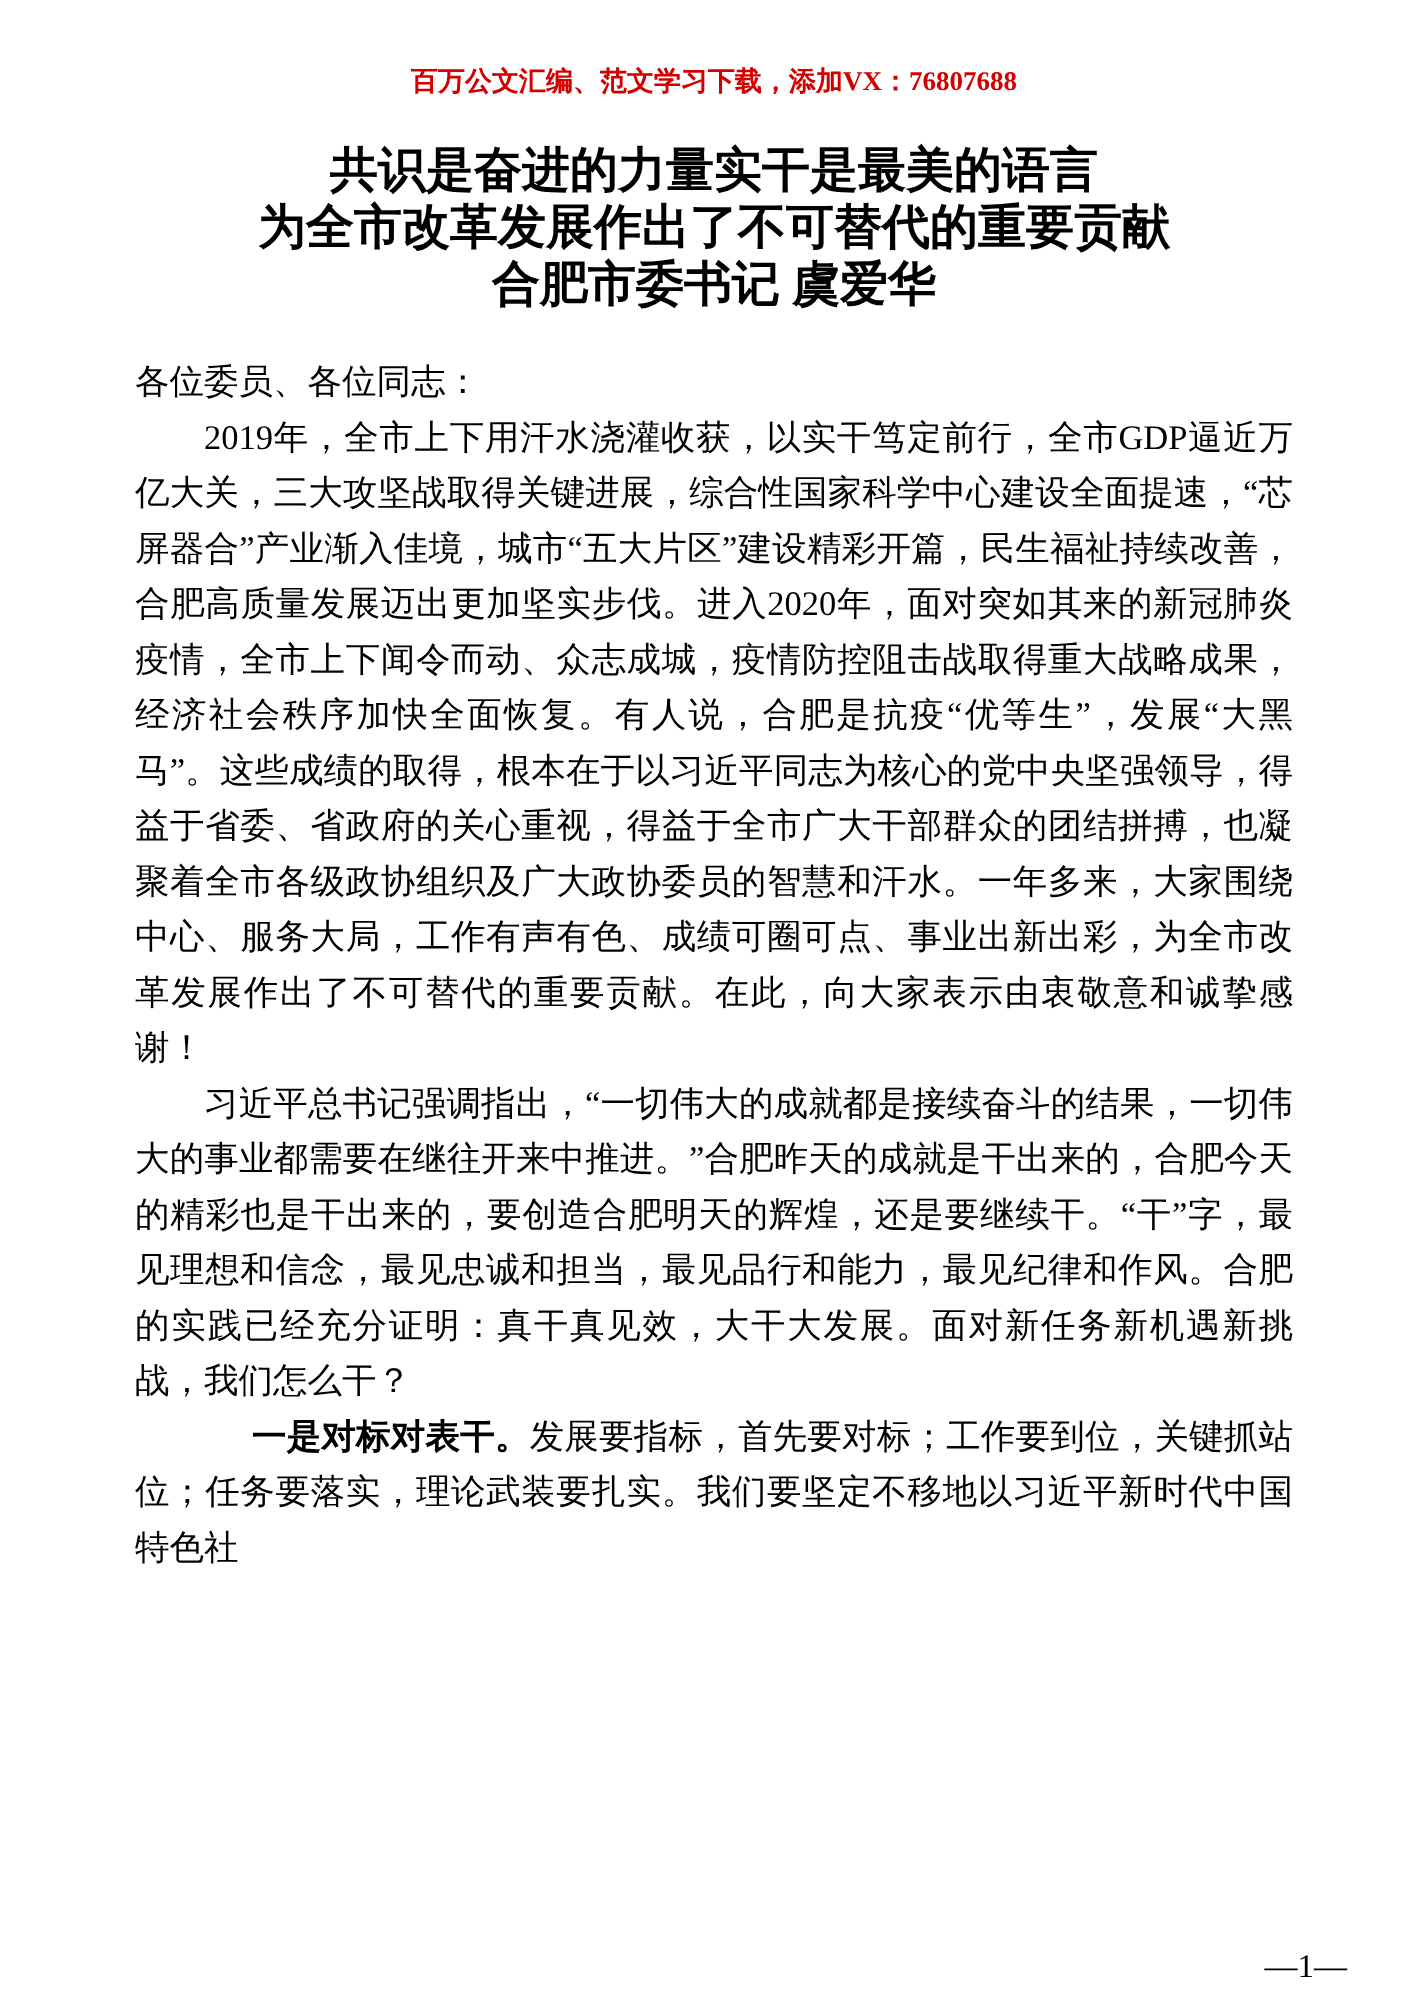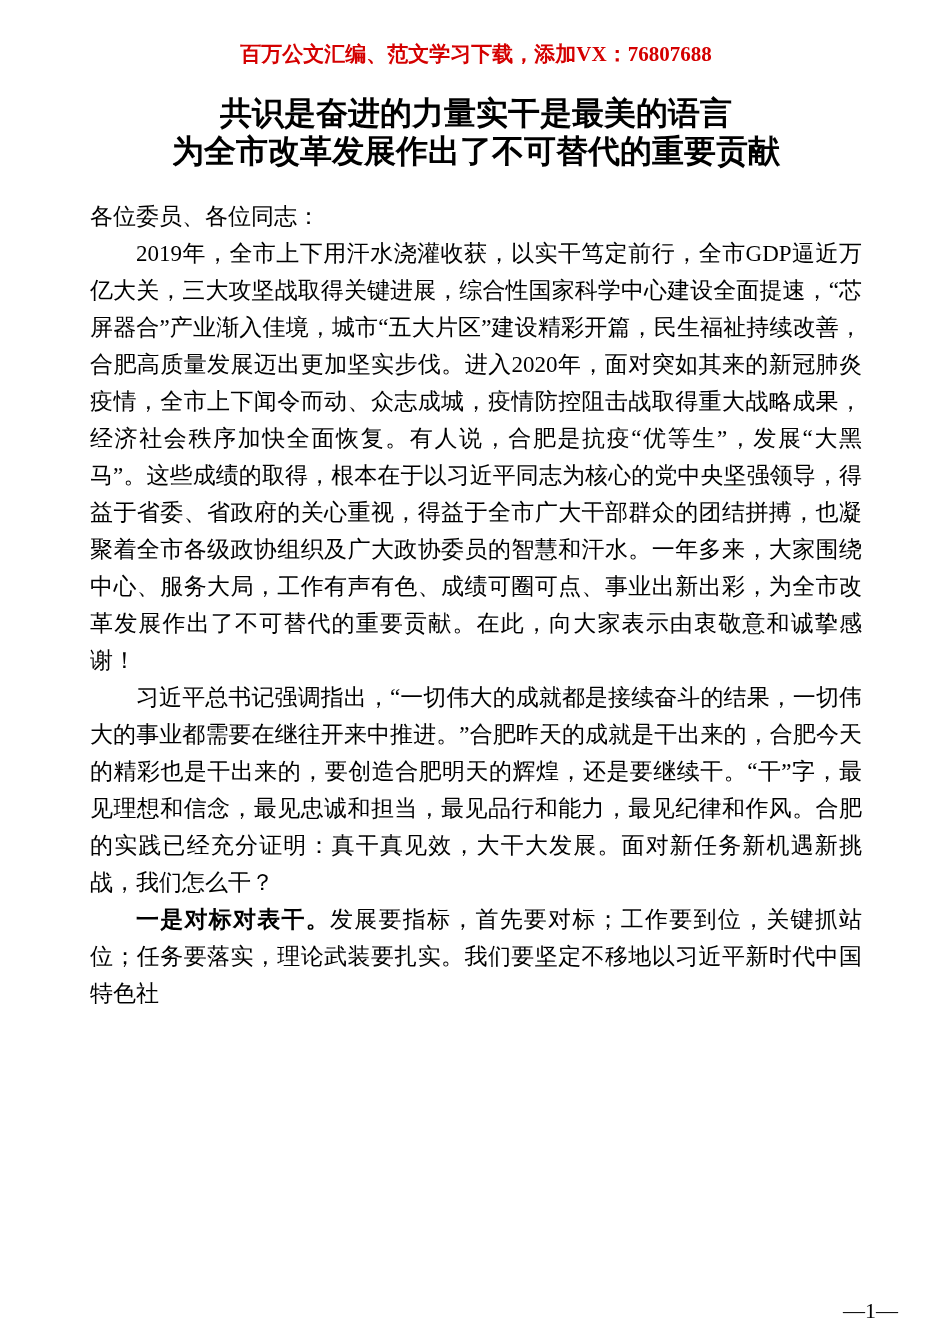--- a/index.html
+++ b/index.html
@@ -14,21 +14,21 @@
     box-sizing: border-box;
     background: #ffffff;
     padding: 40px 88px 30px 90px;
     overflow: hidden;
     font-family: "Liberation Serif", "DejaVu Serif", serif;
     color: #000000;
   }
   .notice {
     text-align: center;
     color: #d40000;
-    font-size: 21px;
+    font-size: 18px;
     font-weight: bold;
     line-height: 28px;
     margin-bottom: 26px;
   }
   .title-block {
     text-align: center;
     font-weight: bold;
     font-size: 32px;
     line-height: 38px;
   }
@@ -45,39 +45,41 @@
     margin: 0;
   }
   .salutation {
     text-indent: 0;
   }
   .para {
     text-indent: 2em;
   }
   .lead {
     font-weight: bold;
+    margin-left: 32px;
   }
   .page-number {
     position: absolute;
     right: 52px;
     bottom: 20px;
     font-size: 22px;
     color: #000000;
   }
 </style>
 </head>
 <body>
 
 <div class="page">
 
   <div class="notice">百万公文汇编、范文学习下载，添加VX：76807688</div>
 
   <div class="title-block">
     <div class="title-line">共识是奋进的力量实干是最美的语言</div>
     <div class="title-line">为全市改革发展作出了不可替代的重要贡献</div>
+    <div class="title-line">合肥市委书记 虞爱华</div>
   </div>
 
   <div class="doc-body">
     <p class="salutation">各位委员、各位同志：</p>
     <p class="para">2019年，全市上下用汗水浇灌收获，以实干笃定前行，全市GDP逼近万亿大关，三大攻坚战取得关键进展，综合性国家科学中心建设全面提速，“芯屏器合”产业渐入佳境，城市“五大片区”建设精彩开篇，民生福祉持续改善，合肥高质量发展迈出更加坚实步伐。进入2020年，面对突如其来的新冠肺炎疫情，全市上下闻令而动、众志成城，疫情防控阻击战取得重大战略成果，经济社会秩序加快全面恢复。有人说，合肥是抗疫“优等生”，发展“大黑马”。这些成绩的取得，根本在于以习近平同志为核心的党中央坚强领导，得益于省委、省政府的关心重视，得益于全市广大干部群众的团结拼搏，也凝聚着全市各级政协组织及广大政协委员的智慧和汗水。一年多来，大家围绕中心、服务大局，工作有声有色、成绩可圈可点、事业出新出彩，为全市改革发展作出了不可替代的重要贡献。在此，向大家表示由衷敬意和诚挚感谢！</p>
     <p class="para">习近平总书记强调指出，“一切伟大的成就都是接续奋斗的结果，一切伟大的事业都需要在继往开来中推进。”合肥昨天的成就是干出来的，合肥今天的精彩也是干出来的，要创造合肥明天的辉煌，还是要继续干。“干”字，最见理想和信念，最见忠诚和担当，最见品行和能力，最见纪律和作风。合肥的实践已经充分证明：真干真见效，大干大发展。面对新任务新机遇新挑战，我们怎么干？</p>
     <p class="para"><strong class="lead">一是对标对表干。</strong><span>发展要指标，首先要对标；工作要到位，关键抓站位；任务要落实，理论武装要扎实。我们要坚定不移地以习近平新时代中国特色社</span></p>
   </div>
 
   <div class="page-number">—1—</div>

